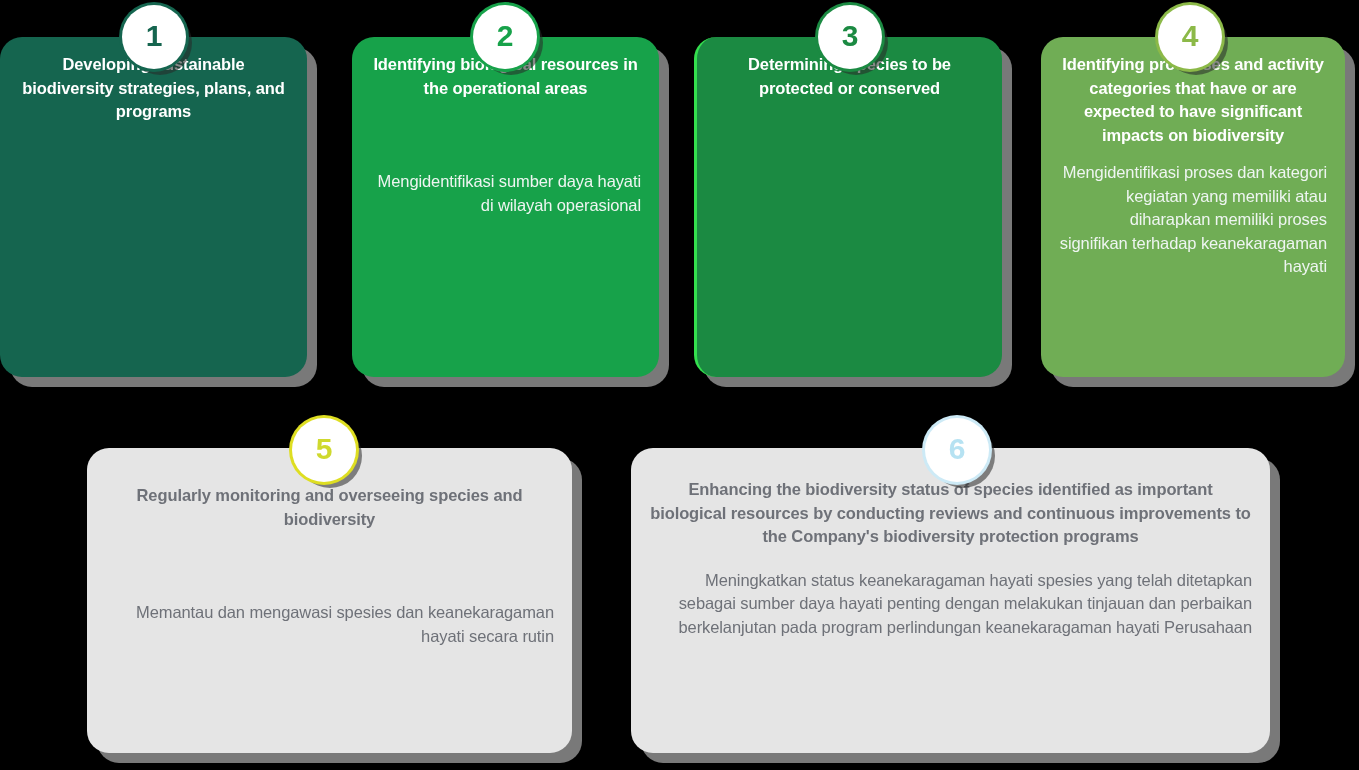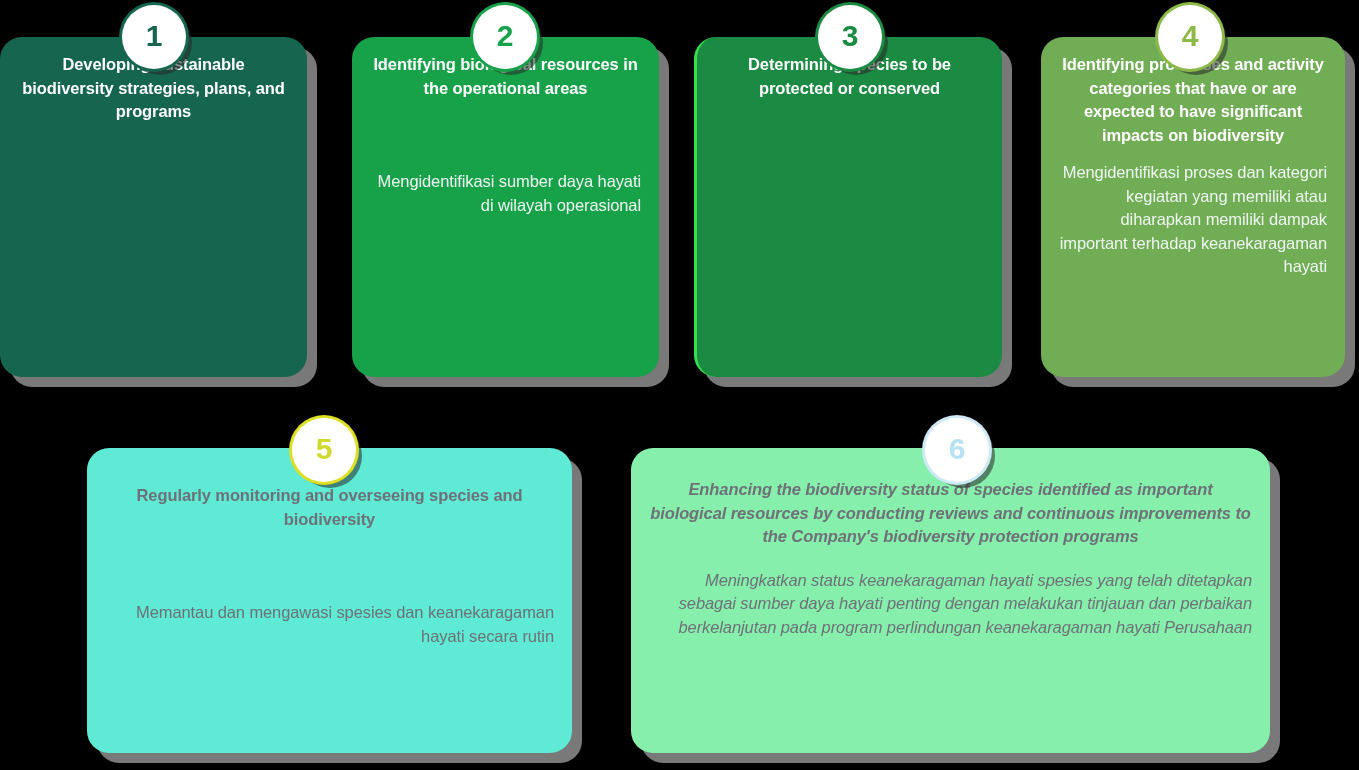--- a/index.html
+++ b/index.html
@@ -77,22 +77,22 @@
   .badge-num {
     line-height: 1;
     transform: translateY(-1px);
   }
 
   
   .c1 { background: #15654f; color: #ffffff; }
   .c2 { background: #17a24a; color: #ffffff; }
   .c3 { background: #1b8a42; color: #ffffff; border-left: 3px solid #34e04e; }
   .c4 { background: #70ad55; color: #ffffff; }
-  .c5 { background: #5eead4; color: #6e7178; }
-  .c6 { background: #86efac; color: #6e7178; font-style: italic; }
+  .c5 { background: #e5e5e5; color: #6e7178; }
+  .c6 { background: #e5e5e5; color: #6e7178; }
 
   .c1 .card-body, .c2 .card-body, .c3 .card-body, .c4 .card-body { color: #eef5f1; }
 
   .b1 { box-shadow: 0 0 0 3px #15654f, 6px 6px 0 0 rgba(40,40,40,0.55); color: #15654f; }
   .b2 { box-shadow: 0 0 0 3px #17a24a, 6px 6px 0 0 rgba(40,40,40,0.55); color: #17a24a; }
   .b3 { box-shadow: 0 0 0 3px #1b8a42, 6px 6px 0 0 rgba(40,40,40,0.55); color: #1b8a42; }
   .b4 { box-shadow: 0 0 0 3px #8cb948, 6px 6px 0 0 rgba(40,40,40,0.55); color: #8cb948; }
   .b5 { box-shadow: 0 0 0 3px #dede22, 6px 6px 0 0 rgba(40,40,40,0.55); color: #cfd92e; }
   .b6 { box-shadow: 0 0 0 3px #cdeaf6, 6px 6px 0 0 rgba(40,40,40,0.55); color: #b6e2f2; }
 
@@ -137,21 +137,21 @@
     <div class="card-title">Determining species to be protected or conserved</div>
     <div class="gap-lg"></div>
   </div>
   <div class="badge b3" id="badge3">
     <span class="badge-num">3</span>
   </div>
 
   <div class="card c4" id="card4">
     <div class="card-title">Identifying processes and activity categories that have or are expected to have significant impacts on biodiversity</div>
     <div class="gap-xs"></div>
-    <div class="card-body">Mengidentifikasi proses dan kategori kegiatan yang memiliki atau diharapkan memiliki dampak important terhadap keanekaragaman hayati</div>
+    <div class="card-body">Mengidentifikasi proses dan kategori kegiatan yang memiliki atau diharapkan memiliki proses signifikan terhadap keanekaragaman hayati</div>
   </div>
   <div class="badge b4" id="badge4">
     <span class="badge-num">4</span>
   </div>
 
   <div class="card c5" id="card5">
     <div class="gap-sm"></div>
     <div class="card-title">Regularly monitoring and overseeing species and biodiversity</div>
     <div class="gap-lg"></div>
     <div class="card-body">Memantau dan mengawasi spesies dan keanekaragaman hayati secara rutin</div>

